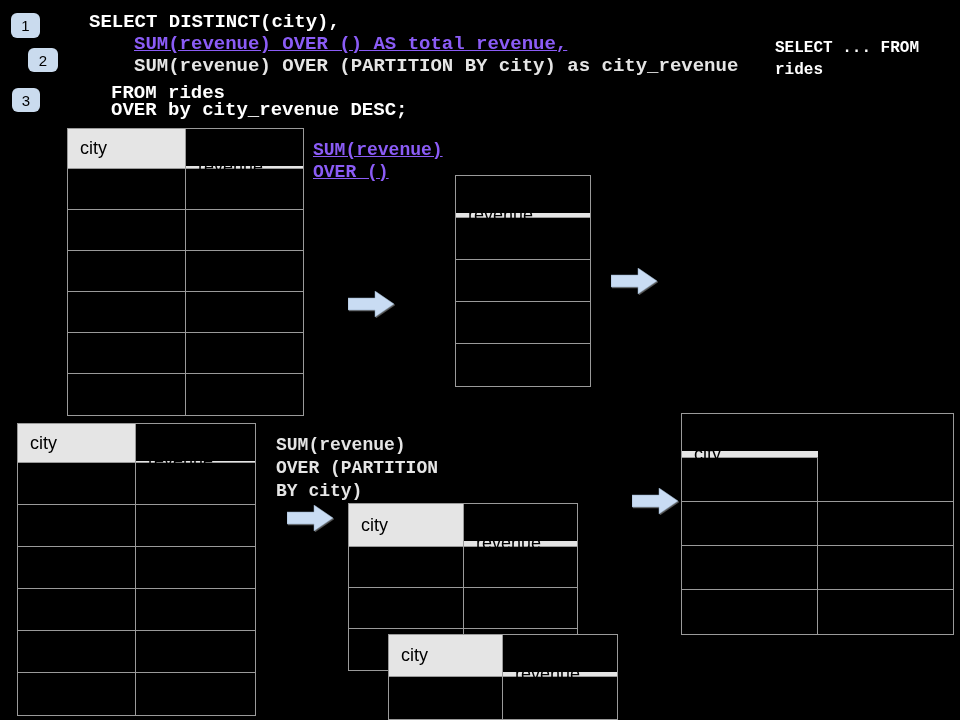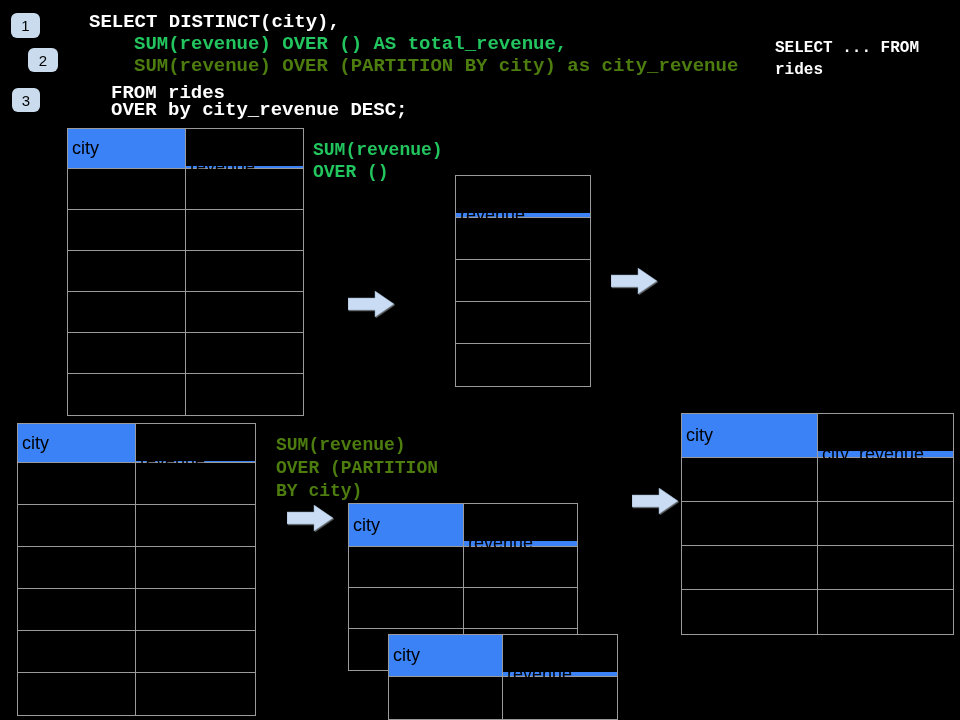--- a/index.html
+++ b/index.html
@@ -4,43 +4,43 @@
 <style>
   html,body{margin:0;padding:0;}
   body{width:960px;height:720px;background:#000;position:relative;overflow:hidden;
        font-family:"Liberation Sans",sans-serif;}
 
   
   .code{position:absolute;font-family:"Liberation Mono","DejaVu Sans Mono",monospace;
         font-weight:bold;white-space:pre-line;line-height:22px;}
   .sql{font-size:19px;}
   .purple{color:#ffffff;}
-  .red{color:#22c55e;}
-  .green{color:#4d7c0f;}
+  .red{color:#8b5cf6;text-decoration:underline;}
+  .green{color:#e5e5e5;}
   .sql-l1{left:89px;top:11px;}
   .sql-l2{left:134px;top:33px;}
   .sql-l3{left:134px;top:55px;}
   .sql-l4{left:111px;top:82px;}
   .sql-l5{left:111px;top:99px;}
   .side-note{left:751px;top:37px;font-size:16px;line-height:22px;margin-left:24px;}
   .lbl-total{left:313px;top:139px;font-size:18px;line-height:22px;}
   .lbl-partition{left:276px;top:434px;font-size:18px;line-height:23px;}
 
   
   .badge{position:absolute;background:#CADBEE;border-radius:6px;color:#000;
          font-size:15px;display:flex;align-items:center;justify-content:center;}
   .badge1{left:11px;top:13px;width:29px;height:25px;}
   .badge2{left:28px;top:48px;width:30px;height:24px;}
   .badge3{left:12px;top:88px;width:28px;height:24px;}
 
   
   .tbl{position:absolute;border:1px solid #9A9A9A;box-sizing:border-box;background:#000;}
   .hrow,.brow{display:flex;}
-  .hcell{background:#3b82f6;color:#000;font-size:18px;display:flex;align-items:center;
-         padding-left:4px;box-sizing:border-box;
+  .hcell{background:#e5e5e5;color:#000;font-size:18px;display:flex;align-items:center;
+         padding-left:12px;box-sizing:border-box;
          border-right:1px solid #9A9A9A;border-bottom:1px solid #9A9A9A;}
   .hcell:last-child{border-right:none;margin-top:37px;}
   .bcell{background:#000;box-sizing:border-box;
          border-right:1px solid #9A9A9A;border-bottom:1px solid #9A9A9A;}
   .bcell:last-child{border-right:none;}
   .brow:last-child .bcell{border-bottom:none;}
 
   .t1{left:67px;top:128px;width:237px;}
   .t1 .hrow{height:40px}.t1 .brow{height:41px}.t1 .c1{width:118px}.t1 .c2{flex:1}
 
@@ -195,21 +195,20 @@
   </div>
   <div class="brow">
       <div class="bcell c1"></div>
       <div class="bcell c2"></div>
     </div>
 </div>
 
 <div class="tbl t6">
   <div class="hrow">
     <div class="hcell c1">city</div>
-    <div class="hcell c2">city_revenue</div>
   </div>
   <div class="brow">
       <div class="bcell c1"></div>
       <div class="bcell c2"></div>
     </div>
   <div class="brow">
       <div class="bcell c1"></div>
       <div class="bcell c2"></div>
     </div>
   <div class="brow">

